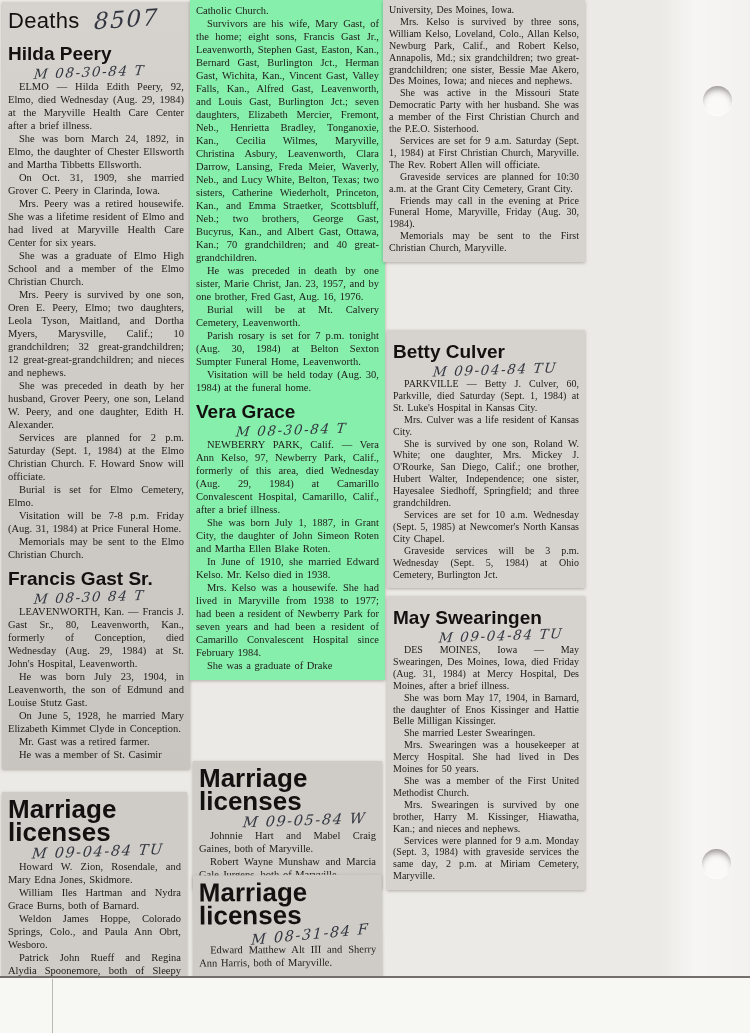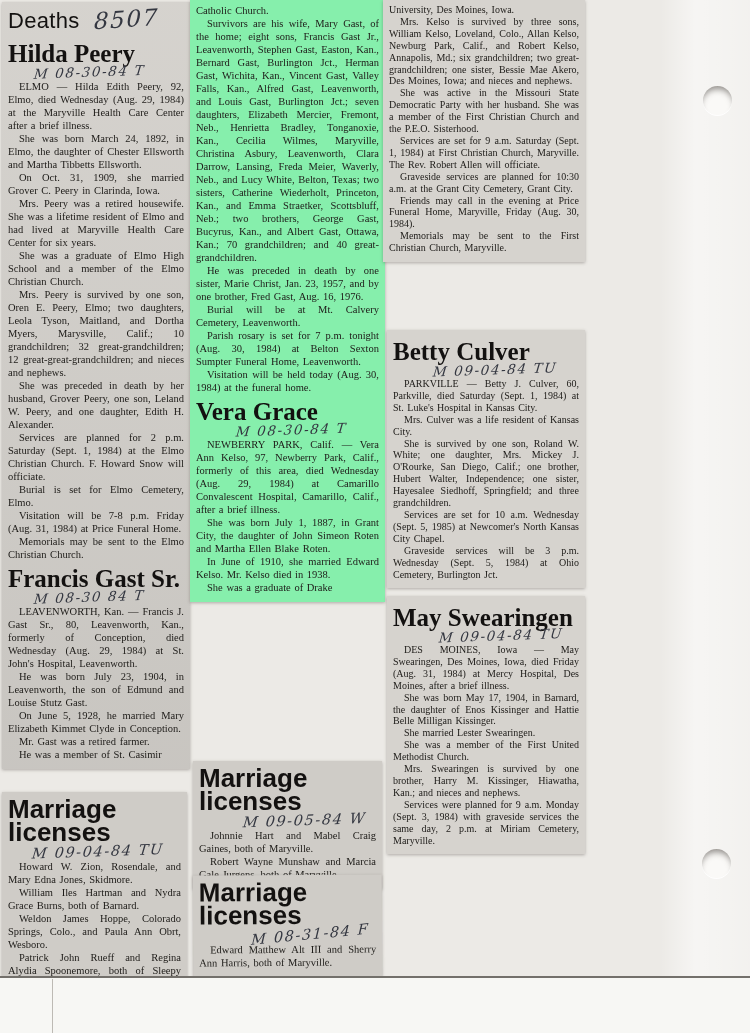--- a/index.html
+++ b/index.html
@@ -20,21 +20,21 @@
   .clip-col3-main{left:383px;top:0;width:202px;background:#d6d3ce;}
   .clip-col3-culver{left:387px;top:330px;width:198px;background:#d6d3ce;}
   .clip-col3-swearingen{left:387px;top:596px;width:198px;background:#d6d3ce;}
 
   .para{margin:0;text-align:justify;text-indent:11px;font-size:10.5px;line-height:13px;word-spacing:1px;}
   .para.cont{text-indent:0;}
   .tight .para{font-size:10px;line-height:11.9px;}
 
   .masthead-row{display:flex;align-items:flex-start;gap:14px;}
   .deaths-head{font-family:"Liberation Sans",sans-serif;font-weight:400;font-size:22px;line-height:30px;margin:0;letter-spacing:.3px;color:#131110;}
-  .obit-head{font-family:Liberation Serif, serif;font-weight:700;font-size:25px;line-height:21px;margin:7px 0 0 0;color:#131110;}
+  .obit-head{font-family:Liberation Sans, sans-serif;font-weight:700;font-size:19px;line-height:21px;margin:7px 0 0 0;color:#131110;}
   .lic-head{font-family:"Liberation Sans",sans-serif;font-weight:700;font-size:26px;line-height:23px;margin:2px 0 0 0;color:#131110;}
 
   .hand{display:block;font-family:"DejaVu Serif",serif;font-style:italic;font-size:13.5px;line-height:14px;letter-spacing:1.6px;color:#343741;transform:rotate(-2deg) skewX(-8deg);margin:0 0 2px 26px;white-space:nowrap;}
   .hand-number{font-size:23px;line-height:26px;margin:0;transform:rotate(-4deg) skewX(-6deg);}
   .hand-k{margin-left:40px;}
   .hand-c{margin-left:40px;}
   .hand-s{margin-left:46px;}
   .hand-l1{margin-left:24px;font-size:14.5px;}
   .hand-l2{margin-left:44px;font-size:14.5px;}
   .hand-l3{margin-left:52px;transform:rotate(-5deg) skewX(-8deg);font-size:14.5px;}
@@ -97,20 +97,21 @@
         <p class="para">Burial will be at Mt. Calvery Cemetery, Leavenworth.</p>
         <p class="para">Parish rosary is set for 7 p.m. tonight (Aug. 30, 1984) at Belton Sexton Sumpter Funeral Home, Leavenworth.</p>
         <p class="para">Visitation will be held today (Aug. 30, 1984) at the funeral home.</p>
       </div>
     <h2 class="obit-head">Vera Grace</h2>
     <span class="hand hand-k">M 08-30-84 T</span>
     <div>
         <p class="para">NEWBERRY PARK, Calif. — Vera Ann Kelso, 97, Newberry Park, Calif., formerly of this area, died Wednesday (Aug. 29, 1984) at Camarillo Convalescent Hospital, Camarillo, Calif., after a brief illness.</p>
         <p class="para">She was born July 1, 1887, in Grant City, the daughter of John Simeon Roten and Martha Ellen Blake Roten.</p>
         <p class="para">In June of 1910, she married Edward Kelso. Mr. Kelso died in 1938.</p>
+        <p class="para">Mrs. Kelso was a housewife. She had lived in Maryville from 1938 to 1977; had been a resident of Newberry Park for seven years and had been a resident of Camarillo Convalescent Hospital since February 1984.</p>
         <p class="para">She was a graduate of Drake</p>
       </div>
   </section>
 
   <section class="clipping clip-col2-lic1">
     <h2 class="lic-head">Marriage licenses</h2>
     <span class="hand hand-l2">M 09-05-84 W</span>
     <div>
         <p class="para">Johnnie Hart and Mabel Craig Gaines, both of Maryville.</p>
         <p class="para">Robert Wayne Munshaw and Marcia Gale Jurgens, both of Maryville.</p>
@@ -149,20 +150,21 @@
       </div>
   </section>
 
   <section class="clipping clip-col3-swearingen tight">
     <h2 class="obit-head">May Swearingen</h2>
     <span class="hand hand-s">M 09-04-84 TU</span>
     <div>
         <p class="para">DES MOINES, Iowa — May Swearingen, Des Moines, Iowa, died Friday (Aug. 31, 1984) at Mercy Hospital, Des Moines, after a brief illness.</p>
         <p class="para">She was born May 17, 1904, in Barnard, the daughter of Enos Kissinger and Hattie Belle Milligan Kissinger.</p>
         <p class="para">She married Lester Swearingen.</p>
+        <p class="para">Mrs. Swearingen was a housekeeper at Mercy Hospital. She had lived in Des Moines for 50 years.</p>
         <p class="para">She was a member of the First United Methodist Church.</p>
         <p class="para">Mrs. Swearingen is survived by one brother, Harry M. Kissinger, Hiawatha, Kan.; and nieces and nephews.</p>
         <p class="para">Services were planned for 9 a.m. Monday (Sept. 3, 1984) with graveside services the same day, 2 p.m. at Miriam Cemetery, Maryville.</p>
       </div>
   </section>
 
   <div class="hole hole-1"></div>
   <div class="hole hole-2"></div>
   <div class="page-bottom-band"></div>
   <div class="next-page-edge"></div>

